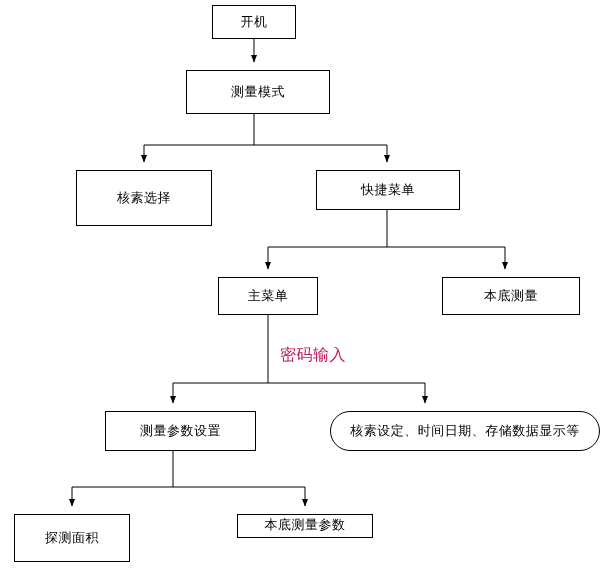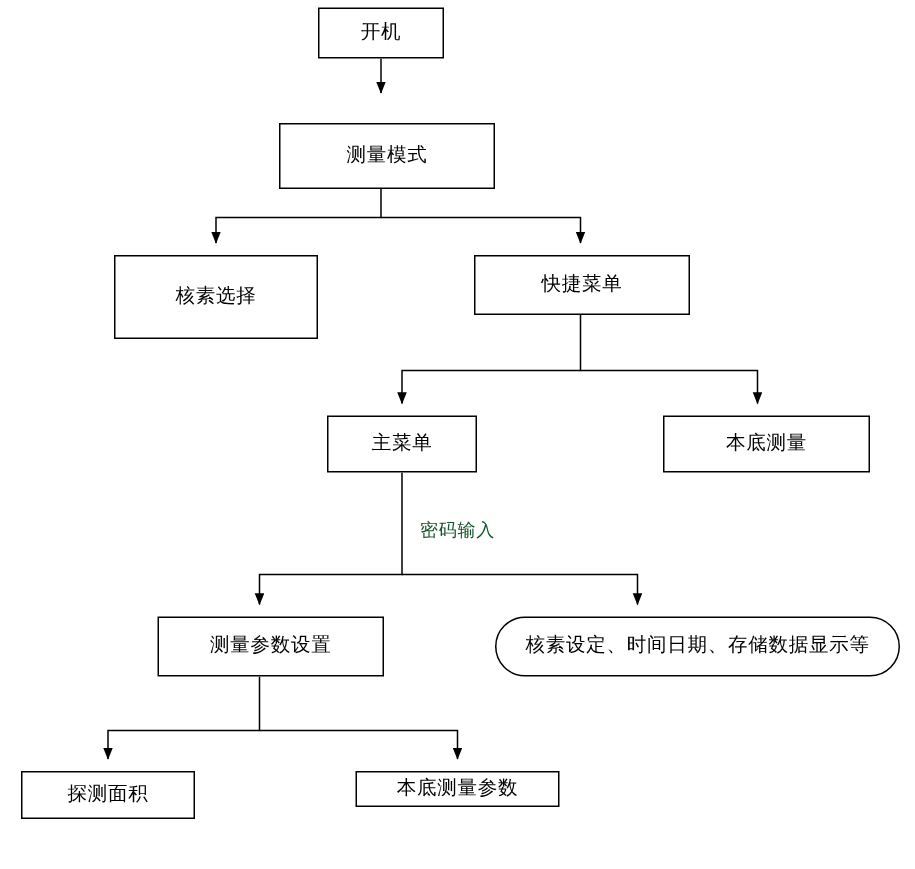--- a/index.html
+++ b/index.html
@@ -34,22 +34,22 @@
     align-items: center;
     justify-content: center;
     font-size: 13px;
     color: #000000;
     line-height: 1.2;
     white-space: nowrap;
     letter-spacing: 0.5px;
   }
   .edge-label {
     position: absolute;
-    font-size: 12px;
-    color: #14532d;
+    font-size: 16px;
+    color: #be185d;
     background: #ffffff;
     padding: 0 2px;
     white-space: nowrap;
     letter-spacing: 0.5px;
   }
 </style>
 </head>
 <body>
 
 <div id="stage">
@@ -73,33 +73,33 @@
       <path d="M268,315 L268,383 L173,383 L173,403" marker-end="url(#arrow)"></path>
       <path d="M268,383 L425,383 L425,403" marker-end="url(#arrow)"></path>
 
       <path d="M173,451 L173,487 L72,487 L72,506" marker-end="url(#arrow)"></path>
       <path d="M173,487 L305,487 L305,506" marker-end="url(#arrow)"></path>
     </g>
   </svg>
 
   <div class="node" style="left:212px; top:5px; width:84px; height:34px;">开机</div>
 
-  <div class="node" style="left:186px; top:82px; width:144px; height:44px;">测量模式</div>
+  <div class="node" style="left:186px; top:70px; width:144px; height:44px;">测量模式</div>
 
   <div class="node" style="left:76px; top:170px; width:136px; height:56px;">核素选择</div>
 
   <div class="node" style="left:316px; top:170px; width:144px; height:40px;">快捷菜单</div>
 
   <div class="node" style="left:218px; top:277px; width:100px; height:38px;">主菜单</div>
 
   <div class="node" style="left:442px; top:277px; width:138px; height:38px;">本底测量</div>
 
   <div class="node" style="left:105px; top:411px; width:151px; height:40px;">测量参数设置</div>
 
   <div class="node" style="left:330px; top:411px; width:270px; height:40px;border-radius:20px;">核素设定、时间日期、存储数据显示等</div>
 
-  <div class="node" style="left:14px; top:514px; width:116px; height:32px;">探测面积</div>
+  <div class="node" style="left:14px; top:514px; width:116px; height:48px;">探测面积</div>
 
   <div class="node" style="left:237px; top:514px; width:136px; height:24px;font-family:Liberation Mono, monospace;">本底测量参数</div>
 
   <div class="edge-label" style="left:278px; top:345px;">密码输入</div>
 
 </div>
 
 </body></html>

